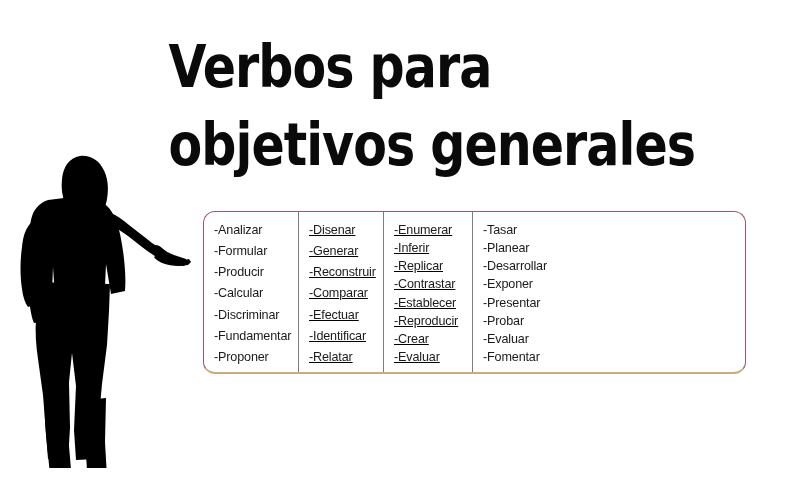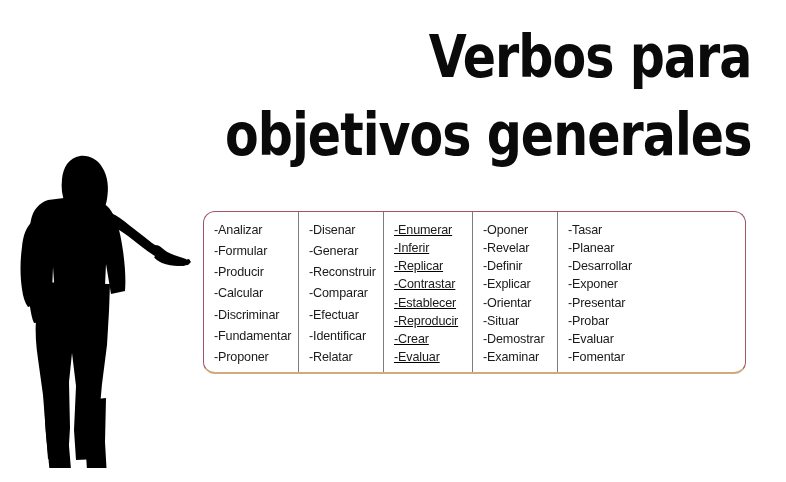--- a/index.html
+++ b/index.html
@@ -13,23 +13,23 @@
     position: relative;
     overflow: hidden;
     font-family: "Liberation Sans", sans-serif;
     background: #ffffff;
   }
 
   
   #title-block {
     position: absolute;
     left: 150px;
-    top: 18px;
+    top: 28px;
     width: 620px;
-    text-align: right;
+    text-align: left;
     color: #0a0a0a;
   }
   #title-block .title-line {
     display: block;
     font-family: "Liberation Sans Narrow", "DejaVu Sans Condensed", "Liberation Sans", sans-serif;
     font-weight: 700;
     font-size: 58px;
     line-height: 78px;
     letter-spacing: -1px;
     transform: scaleX(0.94);
@@ -68,21 +68,21 @@
   .verb-column {
     box-sizing: border-box;
     padding: 9px 0 6px 10px;
     border-right: 1.3px solid #7d7d7d;
     display: flex;
     flex-direction: column;
     justify-content: space-between;
   }
   .verb-column:last-child { border-right: none; }
   .verb-column.c0 { width: 95px; }
-  .verb-column.c1 { width: 85px; }
+  .verb-column.c1 { width: 85px; text-decoration: underline; }
   .verb-column.c2 { width: 89px; text-decoration: underline; }
   .verb-column.c3 { width: 85px; }
   .verb-column.c4 { width: 93px; }
   .verb-column.c5 { width: 93px; border-right: none; }
 
   .verb-item {
     font-family: "Liberation Sans", sans-serif;
     font-size: 12.6px;
     line-height: 18px;
     color: #1a1a1a;
@@ -151,30 +151,20 @@
     <span class="verb-item">-Enumerar</span>
     <span class="verb-item">-Inferir</span>
     <span class="verb-item">-Replicar</span>
     <span class="verb-item">-Contrastar</span>
     <span class="verb-item">-Establecer</span>
     <span class="verb-item">-Reproducir</span>
     <span class="verb-item">-Crear</span>
     <span class="verb-item">-Evaluar</span>
   </div>
 
-  <div class="verb-column c3">
-    <span class="verb-item">-Oponer</span>
-    <span class="verb-item">-Revelar</span>
-    <span class="verb-item">-Definir</span>
-    <span class="verb-item">-Explicar</span>
-    <span class="verb-item">-Orientar</span>
-    <span class="verb-item">-Situar</span>
-    <span class="verb-item">-Demostrar</span>
-    <span class="verb-item">-Examinar</span>
-  </div>
 
   <div class="verb-column c4">
     <span class="verb-item">-Tasar</span>
     <span class="verb-item">-Planear</span>
     <span class="verb-item">-Desarrollar</span>
     <span class="verb-item">-Exponer</span>
     <span class="verb-item">-Presentar</span>
     <span class="verb-item">-Probar</span>
     <span class="verb-item">-Evaluar</span>
     <span class="verb-item">-Fomentar</span>

